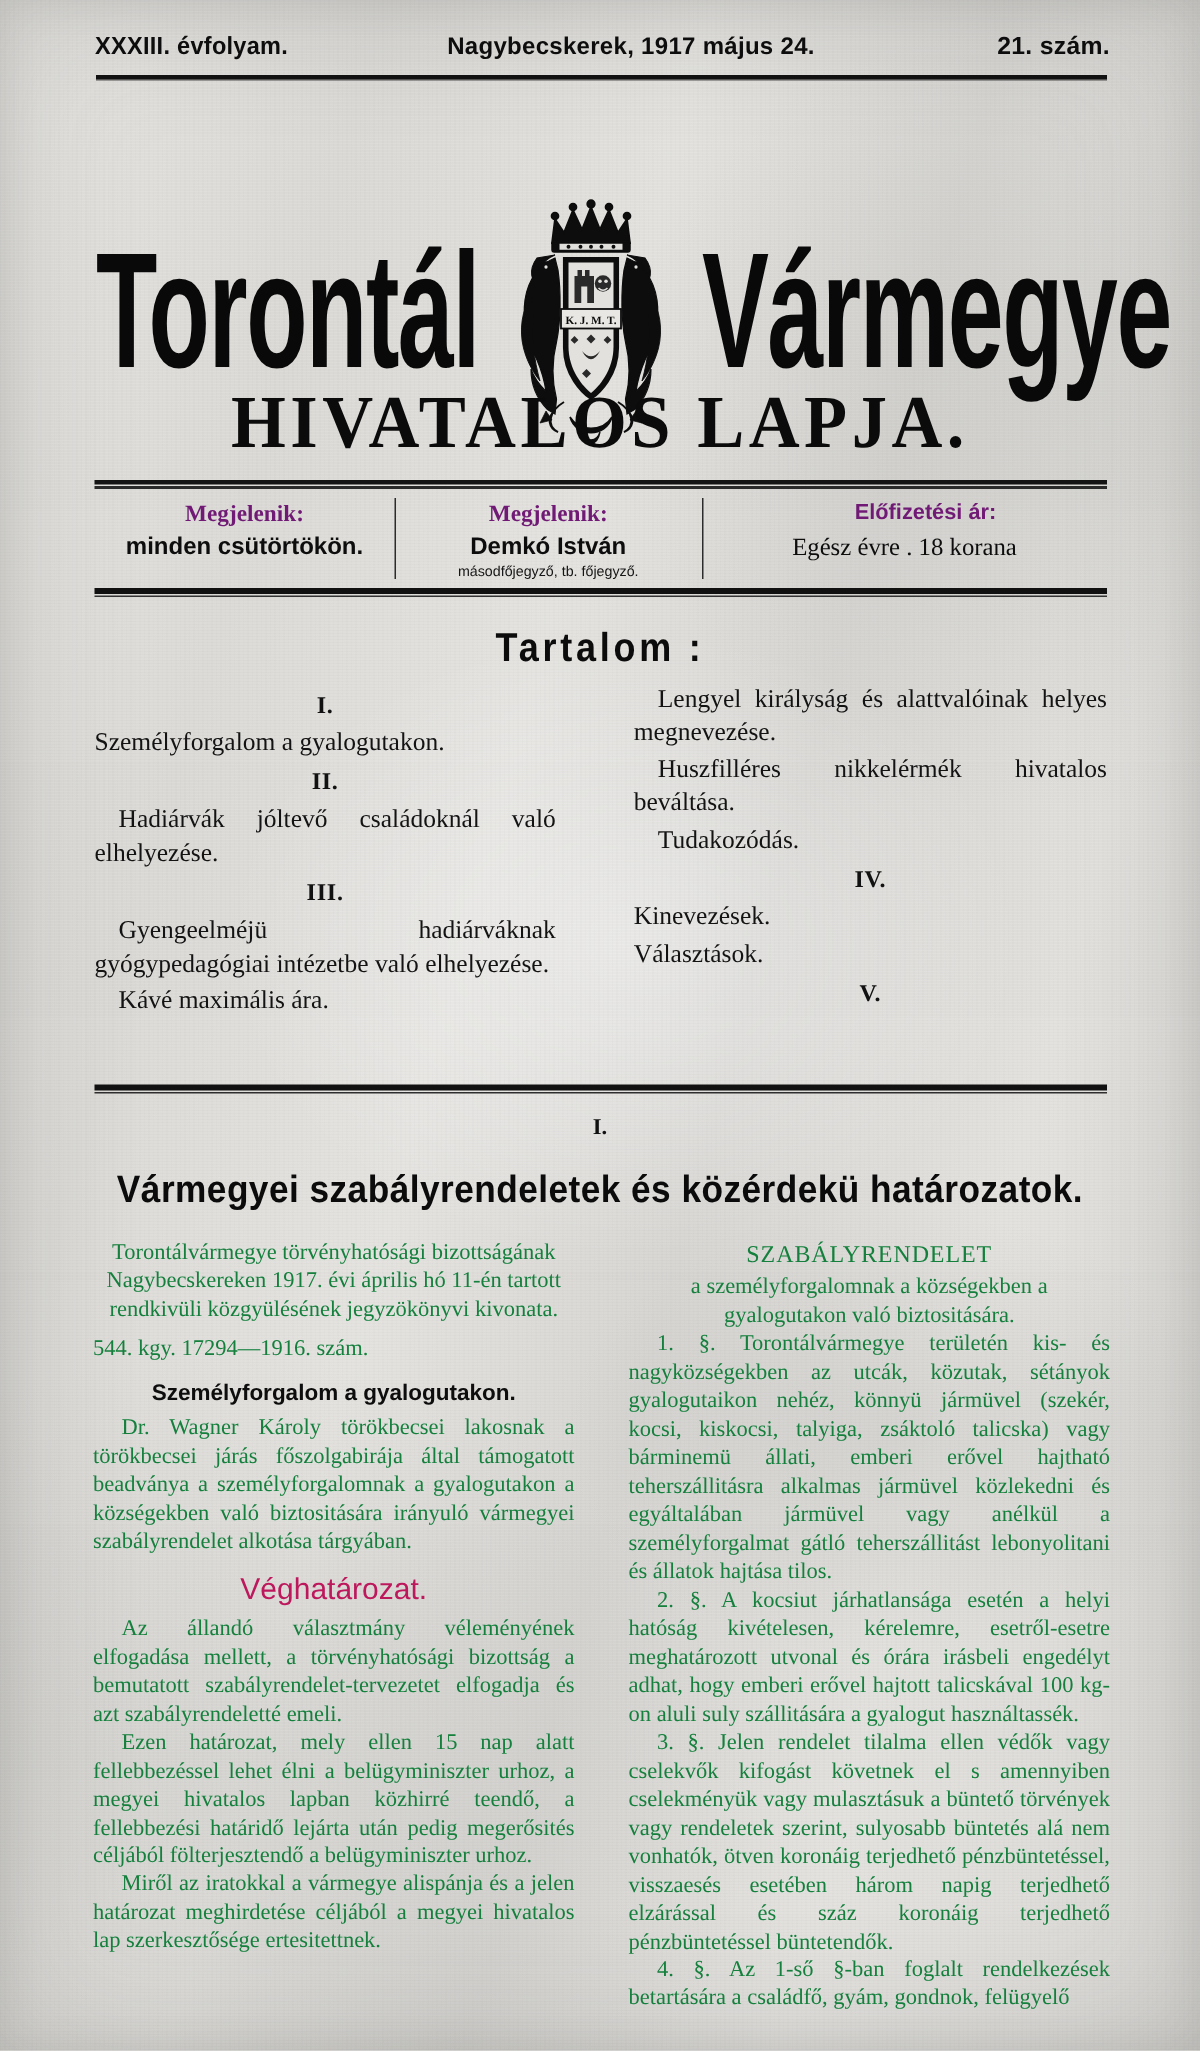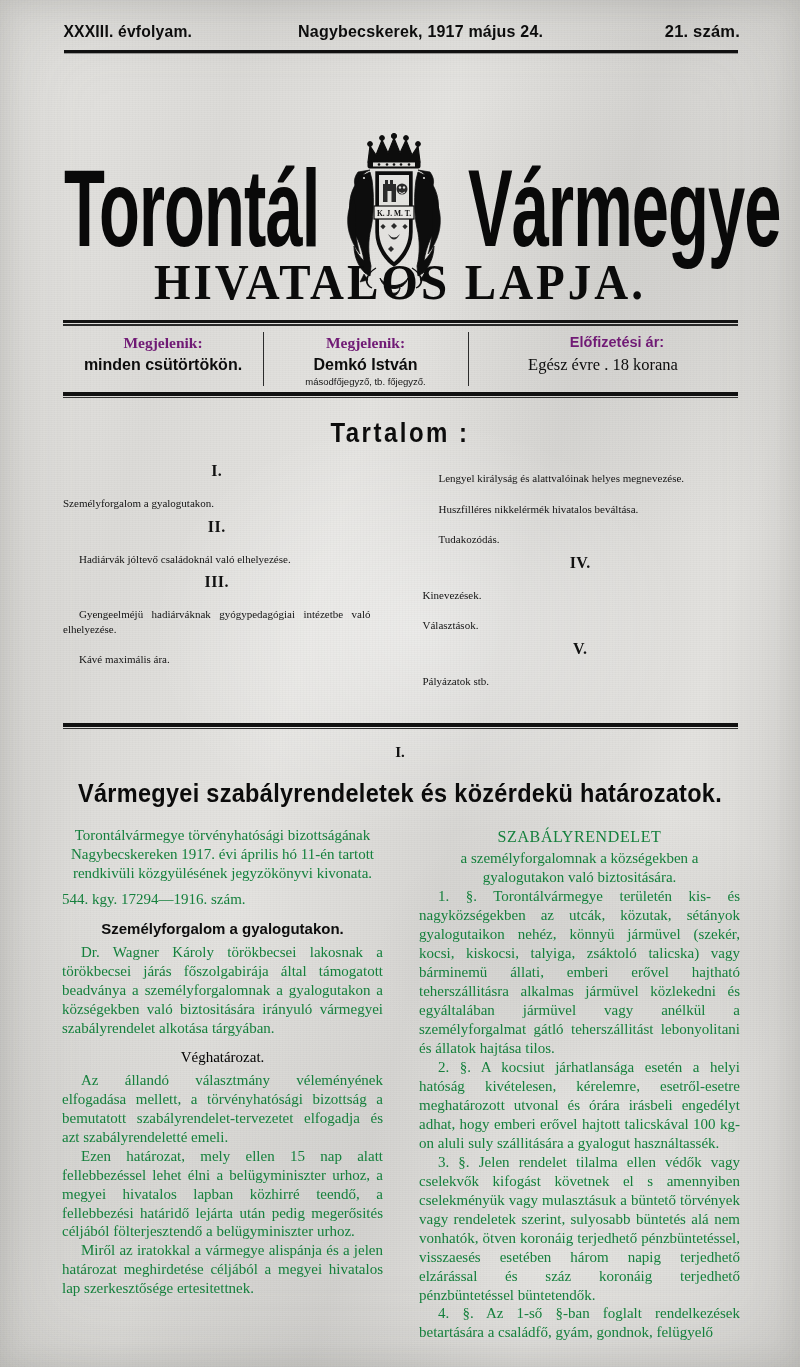--- a/index.html
+++ b/index.html
@@ -142,22 +142,22 @@
   }
   .toc-col{width:50%;box-sizing:border-box;}
   .toc-col.left{padding-right:30px;}
   .toc-col.right{padding-left:22px;}
   .toc-rn{
     text-align:center;font-weight:bold;font-size:16px;
     font-family:"Liberation Serif",serif;margin:7px 0 4px;letter-spacing:.5px;
   }
   .toc-p{
     font-family:"Liberation Serif",serif;
-    font-size:11px;line-height:1.32;text-align:justify;text-indent:16px;
-    margin:16px 0 2px;color:#131313;
+    font-size:17px;line-height:1.32;text-align:justify;text-indent:16px;
+    margin:0 0 2px;color:#131313;
   }
   .toc-p.noind{text-indent:0;}
 
   .rule-toc{
     position:absolute;left:63px;right:62px;top:723px;height:4px;background:#111;
   }
   .rule-toc2{
     position:absolute;left:63px;right:62px;top:728px;height:1.3px;background:#2e2e2e;
   }
 
@@ -189,22 +189,22 @@
   .bp.noind{text-indent:0;}
   .bp.center{text-align:center;text-indent:0;}
   .bp.ctr-caps{
     text-align:center;text-indent:0;font-size:16px;letter-spacing:.6px;margin:1px 0 2px;
   }
   .sub-h{
     font-family:"Liberation Sans",sans-serif;font-weight:bold;
     font-size:15px;text-align:center;margin:11px 0 6px;color:#0d0d0d;
   }
   .mini-h{
-    font-family:Liberation Serif, serif;font-size:15px;text-align:center;
-    margin:11px 0 5px;color:#000000;
+    font-family:Liberation Sans, sans-serif;font-size:20px;text-align:center;
+    margin:11px 0 5px;color:#be185d;
   }
   .gap{height:7px;}
 </style>
 </head>
 <body>
 
 <div class="paper"></div>
 <div class="grain"></div>
 <div class="vign"></div>
 
@@ -327,21 +327,20 @@
       <p class="toc-p">Kávé maximális ára.</p>
     </div>
     <div class="toc-col right">
       <p class="toc-p">Lengyel királyság és alattvalóinak helyes megnevezése.</p>
       <p class="toc-p">Huszfilléres nikkelérmék hivatalos beváltása.</p>
       <p class="toc-p">Tudakozódás.</p>
       <div class="toc-rn">IV.</div>
       <p class="toc-p noind">Kinevezések.</p>
       <p class="toc-p noind">Választások.</p>
       <div class="toc-rn">V.</div>
-      <p class="toc-p noind">Pályázatok stb.</p>
     </div>
   </div>
 
   <div class="rule-toc"></div>
   <div class="rule-toc2"></div>
 
   <div class="sec-rn">I.</div>
   <div class="headline">Vármegyei szabályrendeletek és közérdekü határozatok.</div>
 
   <div class="body">

